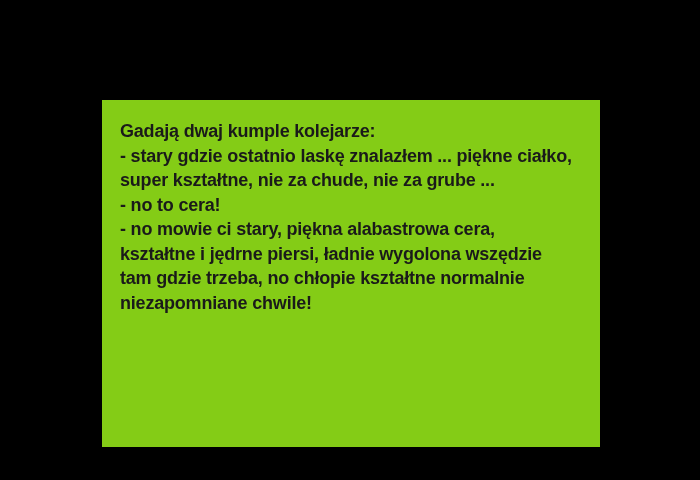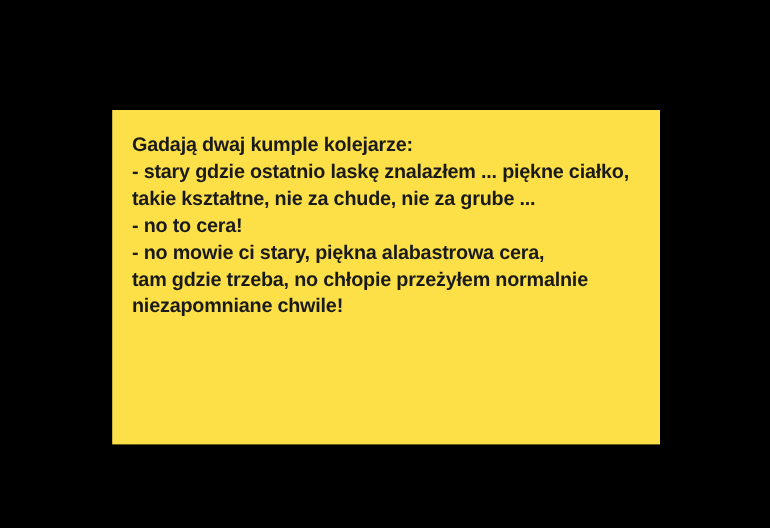--- a/index.html
+++ b/index.html
@@ -13,41 +13,42 @@
     height: 480px;
     background: #000000;
     overflow: hidden;
     font-family: "Liberation Sans", "DejaVu Sans", sans-serif;
   }
   .joke-card {
     position: absolute;
     left: 102px;
     top: 100px;
     width: 498px;
-    height: 304px;
-    background: #fde047;
+    height: 347px;
+    background: #84cc16;
     box-sizing: border-box;
     padding: 19px 10px 0 18px;
   }
   .joke-line {
     font-size: 18px;
     line-height: 24.5px;
     font-weight: bold;
     color: #1a1a1a;
     letter-spacing: -0.2px;
     white-space: nowrap;
     overflow: hidden;
   }
 </style>
 </head>
 <body>
 
 <div class="stage">
   <div class="joke-card">
     <div class="joke-line">Gadają dwaj kumple kolejarze:</div>
     <div class="joke-line">- stary gdzie ostatnio laskę znalazłem ... piękne ciałko,</div>
-    <div class="joke-line">takie kształtne, nie za chude, nie za grube ...</div>
+    <div class="joke-line">super kształtne, nie za chude, nie za grube ...</div>
     <div class="joke-line">- no to cera!</div>
     <div class="joke-line">- no mowie ci stary, piękna alabastrowa cera,</div>
-    <div class="joke-line">tam gdzie trzeba, no chłopie przeżyłem normalnie</div>
+    <div class="joke-line">kształtne i jędrne piersi, ładnie wygolona wszędzie</div>
+    <div class="joke-line">tam gdzie trzeba, no chłopie kształtne normalnie</div>
     <div class="joke-line">niezapomniane chwile!</div>
   </div>
 </div>
 
 </body></html>

